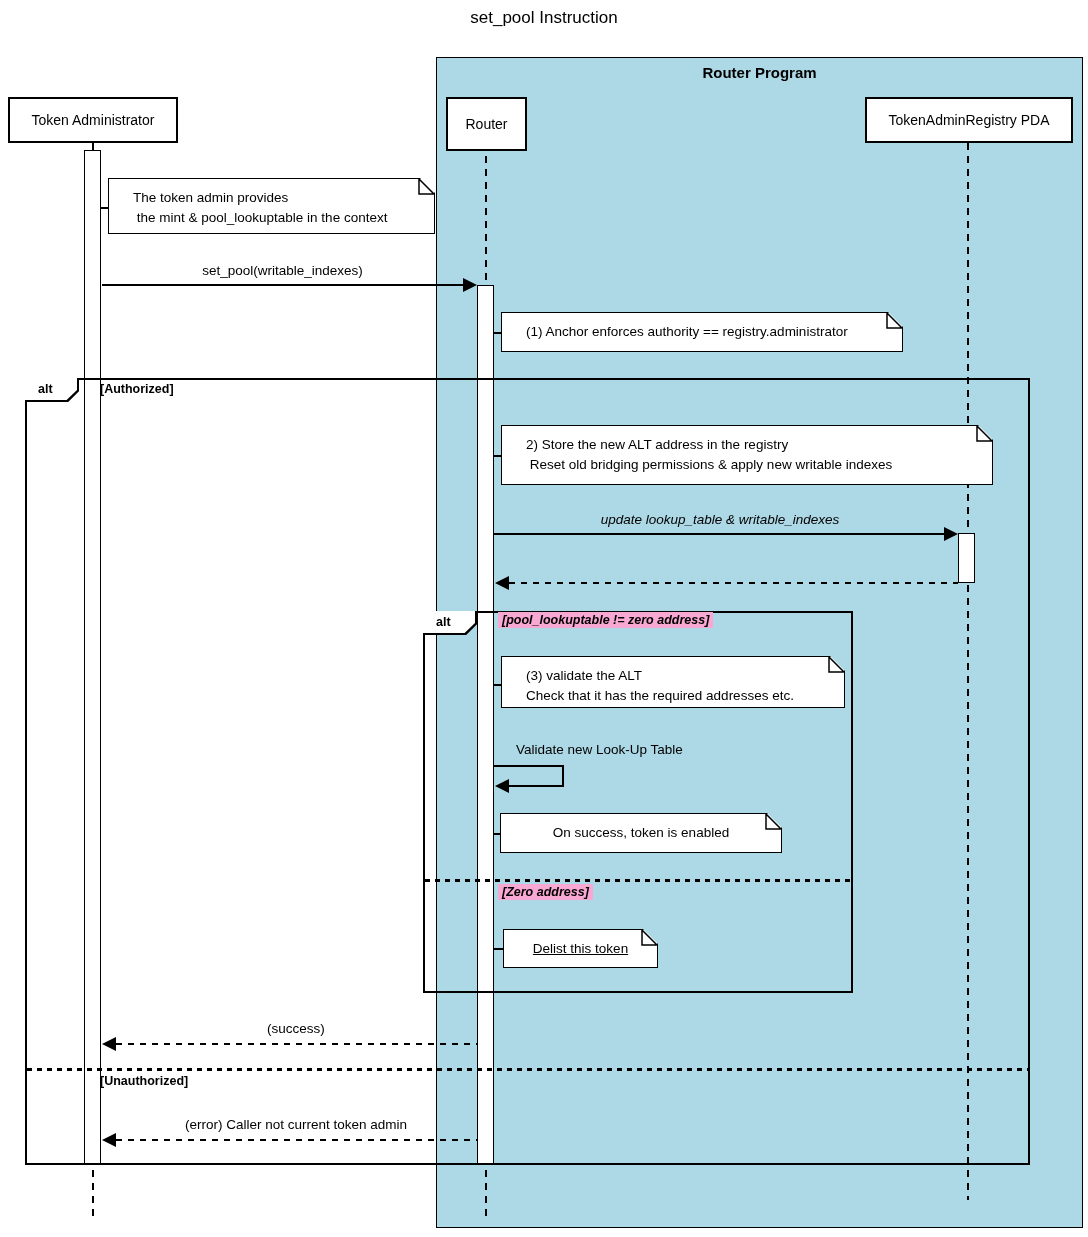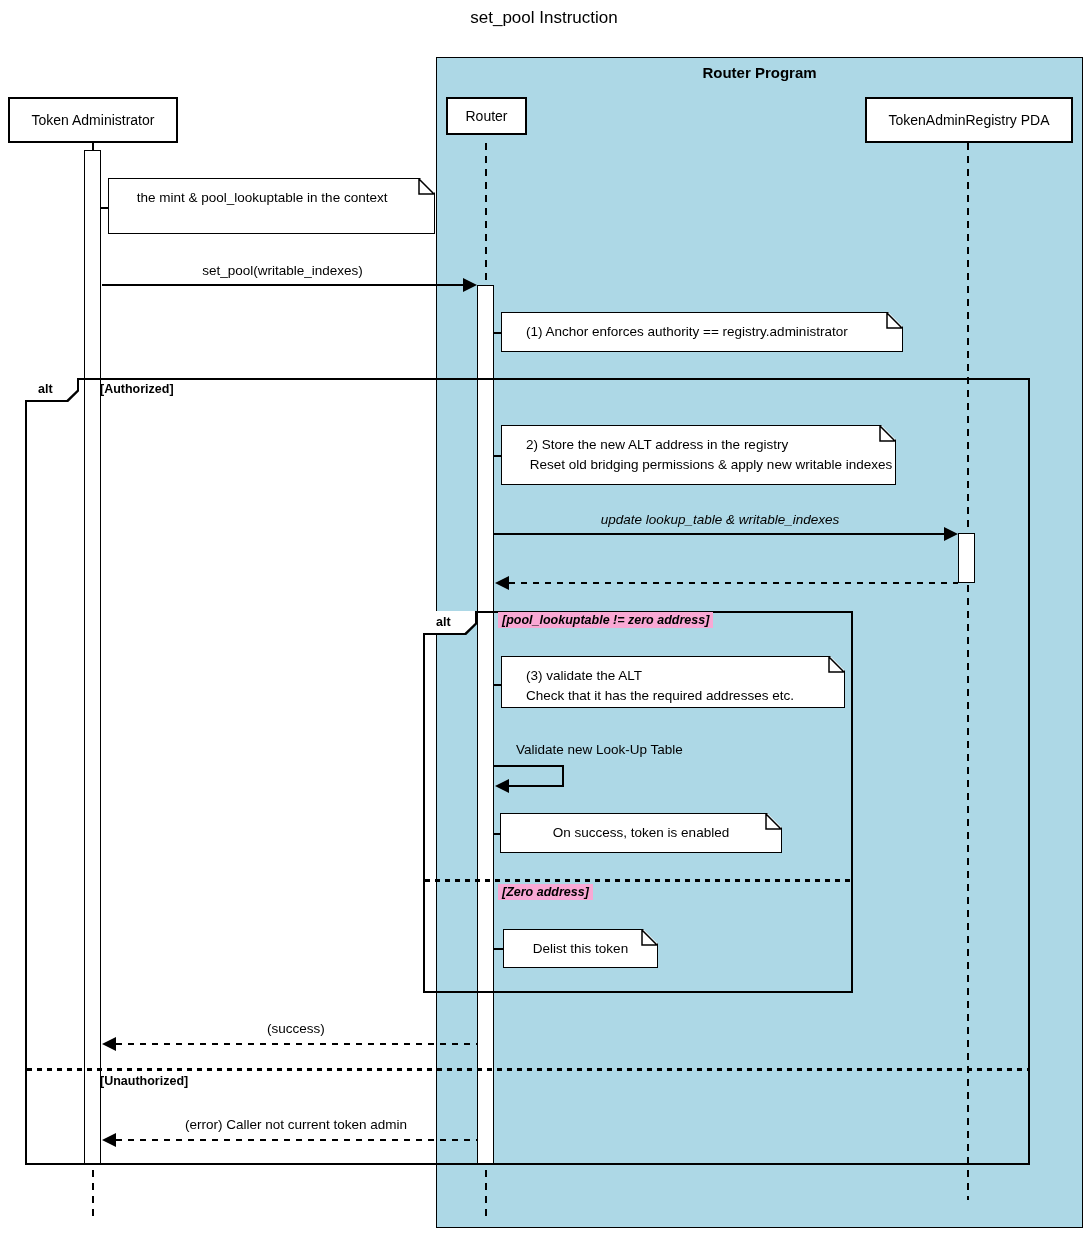--- a/index.html
+++ b/index.html
@@ -69,21 +69,21 @@
   <div class="abs lifeline" style="left:485px; top:143px; height:1077px;"></div>
   <div class="abs lifeline" style="left:967px; top:143px; height:1057px;"></div>
 
   <div class="abs activation" style="left:84px; top:150px; width:17px; height:1015px;"></div>
   <div class="abs activation" style="left:477px; top:285px; width:17px; height:880px;"></div>
   <div class="abs activation" style="left:958px; top:533px; width:17px; height:50px;"></div>
 
   <div class="abs participant" style="left:8px; top:97px; width:170px; height:46px;">
     <span>Token Administrator</span>
   </div>
-  <div class="abs participant" style="left:446px; top:97px; width:81px; height:38px;">
+  <div class="abs participant" style="left:446px; top:97px; width:81px; height:54px;">
     <span>Router</span>
   </div>
   <div class="abs participant" style="left:865px; top:97px; width:208px; height:46px;">
     <span>TokenAdminRegistry PDA</span>
   </div>
 
   <div class="abs frag" style="left:25px; top:378px; width:1005px; height:787px;"></div>
   <div class="abs frag-label" style="left:25px; top:378px;">
     <div class="frag-label-inner">alt</div>
   </div>
@@ -98,40 +98,41 @@
   <div class="abs guard" style="left:498px; top:613px;">
     <span class="guard-bg">[pool_lookuptable != zero address]</span>
   </div>
   <div class="abs divider" style="left:425px; top:879px; width:426px;"></div>
   <div class="abs guard" style="left:498px; top:885px;">
     <span class="guard-bg">[Zero address]</span>
   </div>
 
   <div class="abs connector" style="left:101px; top:207px; width:7px;"></div>
   <div class="abs note" style="left:108px; top:178px; width:327px; height:56px;">
+    <div class="nline">The token admin provides</div>
     <div class="nline"> the mint &amp; pool_lookuptable in the context</div>
     <svg class="fold" viewBox="0 0 16 16">
         <path d="M1 0 L16 15 L1 15 Z" fill="#fff" stroke="#000" stroke-width="1.5"></path>
       </svg>
   </div>
 
   <div class="abs msg-label center" style="left:102px; top:263px; width:361px;">set_pool(writable_indexes)</div>
   <div class="abs msg-line-solid" style="left:102px; top:284px; width:362px;"></div>
   <div class="abs arrow-right" style="left:463px; top:278px;"></div>
 
   <div class="abs connector" style="left:494px; top:332px; width:7px;"></div>
   <div class="abs note" style="left:501px; top:312px; width:402px; height:40px;">
     <div class="nline">(1) Anchor enforces authority == registry.administrator</div>
     <svg class="fold" viewBox="0 0 16 16">
         <path d="M1 0 L16 15 L1 15 Z" fill="#fff" stroke="#000" stroke-width="1.5"></path>
       </svg>
   </div>
 
   <div class="abs connector" style="left:494px; top:455px; width:7px;"></div>
-  <div class="abs note" style="left:501px; top:425px; width:395px; height:60px;">
+  <div class="abs note" style="left:501px; top:425px; width:492px; height:60px;">
     <div class="nline">2) Store the new ALT address in the registry</div>
     <div class="nline"> Reset old bridging permissions &amp; apply new writable indexes</div>
     <svg class="fold" viewBox="0 0 16 16">
         <path d="M1 0 L16 15 L1 15 Z" fill="#fff" stroke="#000" stroke-width="1.5"></path>
       </svg>
   </div>
 
   <div class="abs msg-label center" style="left:495px; top:512px; width:450px;font-style:italic;">update lookup_table &amp; writable_indexes</div>
   <div class="abs msg-line-solid" style="left:494px; top:533px; width:451px;"></div>
   <div class="abs arrow-right" style="left:944px; top:527px;"></div>
@@ -156,21 +157,21 @@
 
   <div class="abs connector" style="left:494px; top:833px; width:7px;"></div>
   <div class="abs note center" style="left:500px; top:813px; width:282px; height:40px;">
     <div class="nline">On success, token is enabled</div>
     <svg class="fold" viewBox="0 0 16 16">
         <path d="M1 0 L16 15 L1 15 Z" fill="#fff" stroke="#000" stroke-width="1.5"></path>
       </svg>
   </div>
 
   <div class="abs connector" style="left:494px; top:948px; width:9px;"></div>
-  <div class="abs note center" style="left:503px; top:929px; width:155px; height:39px;">
+  <div class="abs note center" style="left:503px; top:929px; width:155px; height:39px;text-decoration:underline;">
     <div class="nline">Delist this token</div>
     <svg class="fold" viewBox="0 0 16 16">
         <path d="M1 0 L16 15 L1 15 Z" fill="#fff" stroke="#000" stroke-width="1.5"></path>
       </svg>
   </div>
 
   <div class="abs msg-label center" style="left:116px; top:1021px; width:360px;">(success)</div>
   <div class="abs msg-line-dashed" style="left:116px; top:1043px; width:361px;"></div>
   <div class="abs arrow-left" style="left:102px; top:1037px;"></div>
 

